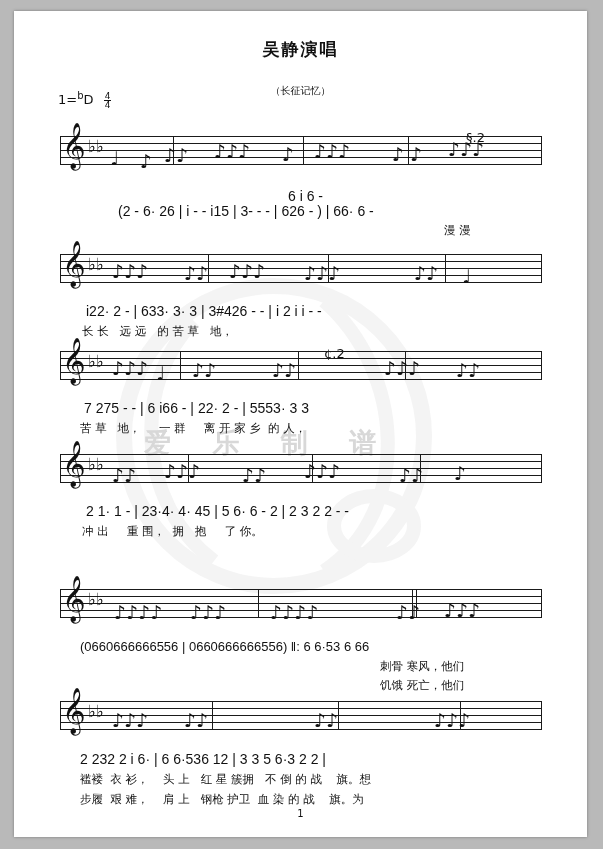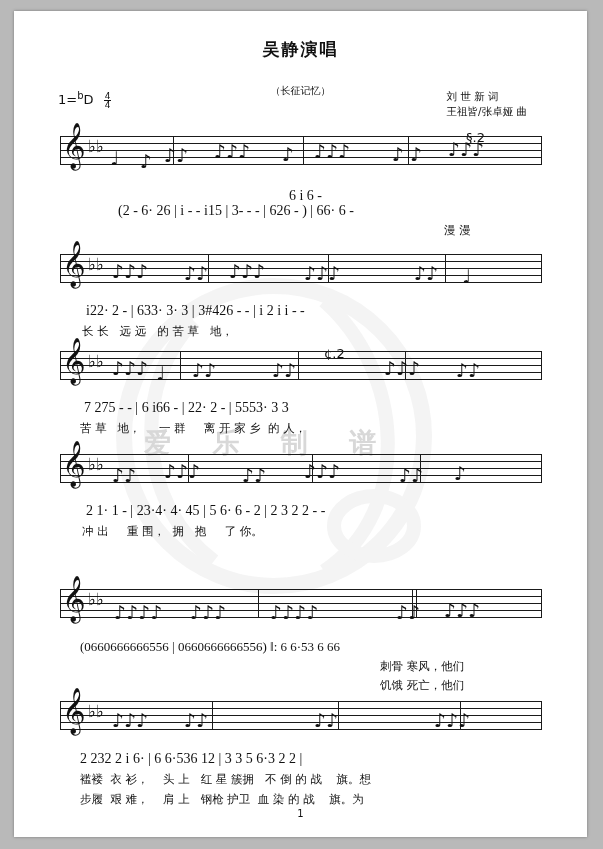--- a/index.html
+++ b/index.html
@@ -132,21 +132,21 @@
     font-family: "DejaVu Sans", sans-serif;
   }
   .segno {
     position: absolute;
     font-size: 13px; color: #111;
     font-family: "DejaVu Sans", sans-serif;
   }
   
   .numrow {
     position: absolute; left: 0; width: 583px;
-    font-family: Liberation Serif, serif;
+    font-family: Liberation Sans, sans-serif;
     font-size: 14px;
     color: #111;
     white-space: pre;
   }
   .lyricrow {
     position: absolute; left: 0; width: 573px;
     font-family: "DejaVu Sans", sans-serif;
     font-size: 11.5px;
     color: #111;
     white-space: pre;
@@ -174,24 +174,20 @@
   <div class="singer">（长征记忆）</div>
 
   <div class="keysig">
     <span>1=</span><span class="flat">b</span><span>D</span>
     <span class="meter">
       <span style="display:block;border-bottom:1px solid #111;padding:0 1px;">4</span>
       <span style="display:block;padding:0 1px;">4</span>
     </span>
   </div>
 
-  <div class="credits">
-    <div>刘 世 新 词</div>
-    <div>王祖皆/张卓娅 曲</div>
-  </div>
 
   <div class="system" style="top:125px;">
     <div class="segno" style="left:452px; top:-6px;">§.2</div>
     <div class="staff">
       <div class="ln"></div>
         <div class="ln"></div>
         <div class="ln"></div>
         <div class="ln"></div>
         <div class="ln"></div>
       <div class="bar" style="left:0;"></div>

